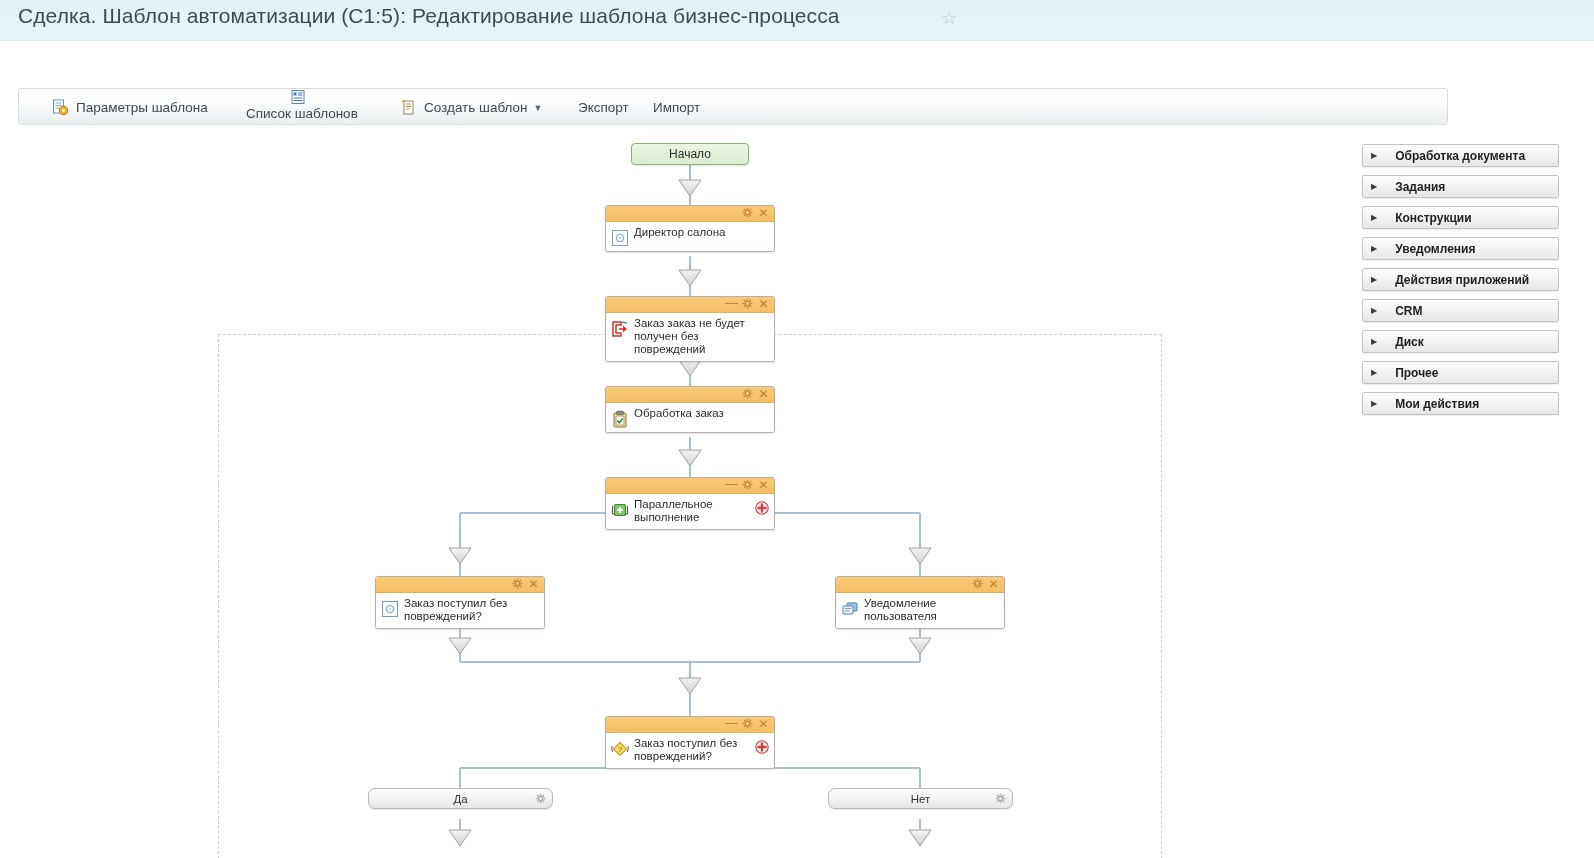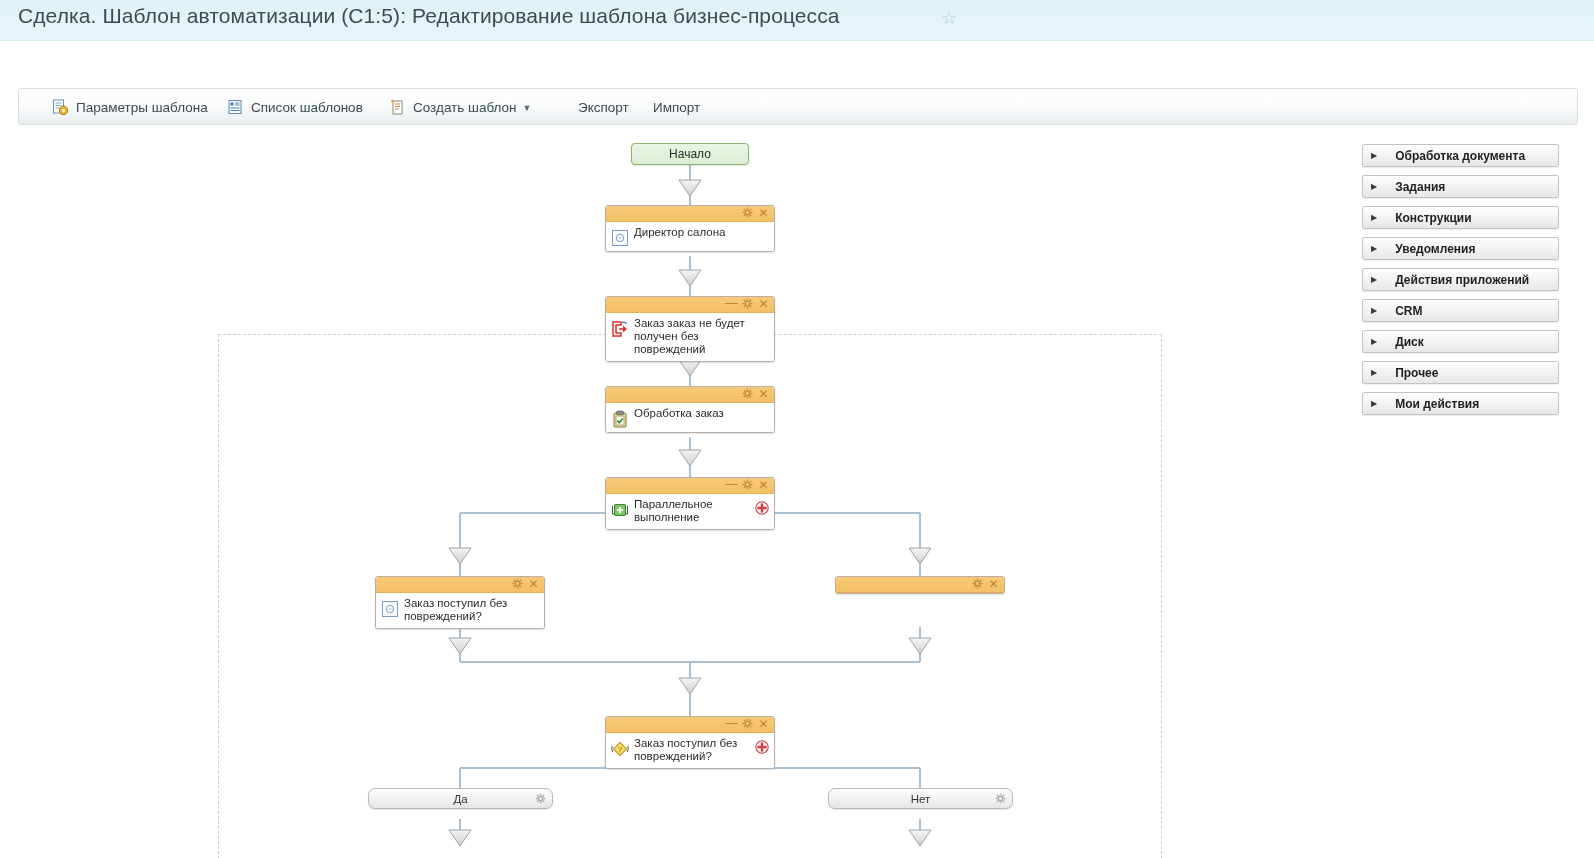--- a/index.html
+++ b/index.html
@@ -21,21 +21,21 @@
     font-size:21px;color:#3f4b50;font-weight:400;white-space:nowrap;
     letter-spacing:.1px;
   }
   #favorite-star{
     position:absolute;left:941px;top:9px;
     font-size:18px;color:#b9cdd4;line-height:18px;cursor:pointer;
   }
 
   
   #toolbar{
-    position:absolute;left:18px;top:88px;width:1560px;height:37px;
+    position:absolute;left:18px;top:88px;width:1430px;height:37px;
     background:linear-gradient(180deg,#ffffff 0%,#fbfcfc 40%,#e9eef0 100%);
     border:1px solid #d8dde0;border-radius:3px;
     box-sizing:border-box;
   }
   .tb-item{
     position:absolute;top:0;height:37px;display:flex;align-items:center;
     font-size:13.5px;color:#3b4purple;color:#3c4a52;cursor:pointer;white-space:nowrap;
   }
   .tb-label{margin-left:7px;}
   .tb-caret{margin-left:6px;font-size:9px;color:#5a666d;}
@@ -134,32 +134,32 @@
       <span class="tb-ico" style="display: inline-block;"><svg width="17" height="17" viewBox="0 0 17 17">
           <rect x="1.5" y="1" width="10" height="13" fill="#fff" stroke="#6b8fb5" stroke-width="1"></rect>
           <line x1="3.5" y1="4" x2="9.5" y2="4" stroke="#7fa3c6"></line>
           <line x1="3.5" y1="6.5" x2="9.5" y2="6.5" stroke="#7fa3c6"></line>
           <line x1="3.5" y1="9" x2="7.5" y2="9" stroke="#7fa3c6"></line>
           <circle cx="11.5" cy="11.5" r="4.2" fill="#f0b429" stroke="#b07d12" stroke-width="1"></circle>
           <circle cx="11.5" cy="11.5" r="1.5" fill="#fff"></circle>
         </svg></span>
       <span class="tb-label">Параметры шаблона</span>
     </div>
-    <div class="tb-item" style="left: 208px;">
+    <div class="tb-item" style="left: 220px; flex-direction: column;">
       <span class="tb-ico" style="display: inline-block;"><svg width="17" height="17" viewBox="0 0 17 17">
           <rect x="2" y="1.5" width="12" height="13" fill="#fff" stroke="#5b86b5" stroke-width="1"></rect>
           <rect x="3.5" y="3.5" width="3" height="3" fill="#3f7ab5"></rect>
           <line x1="8" y1="4" x2="12.5" y2="4" stroke="#3f7ab5"></line>
           <line x1="8" y1="6" x2="12.5" y2="6" stroke="#3f7ab5"></line>
           <line x1="3.5" y1="9" x2="12.5" y2="9" stroke="#3f7ab5"></line>
           <line x1="3.5" y1="11.5" x2="12.5" y2="11.5" stroke="#3f7ab5"></line>
         </svg></span>
       <span class="tb-label">Список шаблонов</span>
     </div>
-    <div class="tb-item" style="left: 370px;">
+    <div class="tb-item" style="left: 381px;">
       <span class="tb-ico" style="display: inline-block;"><svg width="17" height="17" viewBox="0 0 17 17">
           <rect x="4" y="2" width="9" height="13" fill="#fff" stroke="#8a8a6a" stroke-width="1"></rect>
           <line x1="6" y1="5" x2="11" y2="5" stroke="#c08a2a"></line>
           <line x1="6" y1="7.5" x2="11" y2="7.5" stroke="#c08a2a"></line>
           <line x1="6" y1="10" x2="9.5" y2="10" stroke="#c08a2a"></line>
           <path d="M3 1 l1.6 1.6 M3 3.4 l1.6 -1.8 M2 2.3 h3" stroke="#e2a416" stroke-width="1.2"></path>
         </svg></span>
       <span class="tb-label">Создать шаблон</span>
       <span class="tb-caret">▼</span>
     </div>
@@ -382,20 +382,29 @@
                   <line x1="0.6" y1="6" x2="2.3" y2="6"></line>
                   <line x1="9.7" y1="6" x2="11.4" y2="6"></line>
                   <line x1="2.2" y1="2.2" x2="3.4" y2="3.4"></line>
                   <line x1="8.6" y1="8.6" x2="9.8" y2="9.8"></line>
                   <line x1="9.8" y1="2.2" x2="8.6" y2="3.4"></line>
                   <line x1="3.4" y1="8.6" x2="2.2" y2="9.8"></line>
                 </g>
               </svg></span></div>
           <div class="head-btn hb-close">✕</div>
         </div>
+        <div class="node-body">
+          <span class="body-ico" style="display: inline-block;"><svg width="18" height="18" viewBox="0 0 18 18">
+              <rect x="6" y="3" width="10" height="8" rx="1" fill="#9fc3e4" stroke="#4d7fae" stroke-width="1"></rect>
+              <rect x="2" y="6" width="10" height="8" rx="1" fill="#e9f1f8" stroke="#5a85ad" stroke-width="1"></rect>
+              <line x1="4" y1="8.5" x2="10" y2="8.5" stroke="#7fa0c0"></line>
+              <line x1="4" y1="11" x2="8.5" y2="11" stroke="#7fa0c0"></line>
+            </svg></span>
+          <span class="node-label">Уведомление пользователя</span>
+        </div>
       </div>
       <div class="node" style="left: 605px; top: 586px; width: 170px;">
         <div class="node-head">
           <div class="head-btn hb-min">—</div>
           <div class="head-btn hb-gear"><span style="display: inline-block;"><svg width="11" height="11" viewBox="0 0 12 12">
                 <circle cx="6" cy="6" r="2.6" fill="none" stroke="#c68a3c" stroke-width="1.6"></circle>
                 <g stroke="#c68a3c" stroke-width="1.6">
                   <line x1="6" y1="0.6" x2="6" y2="2.3"></line>
                   <line x1="6" y1="9.7" x2="6" y2="11.4"></line>
                   <line x1="0.6" y1="6" x2="2.3" y2="6"></line>

